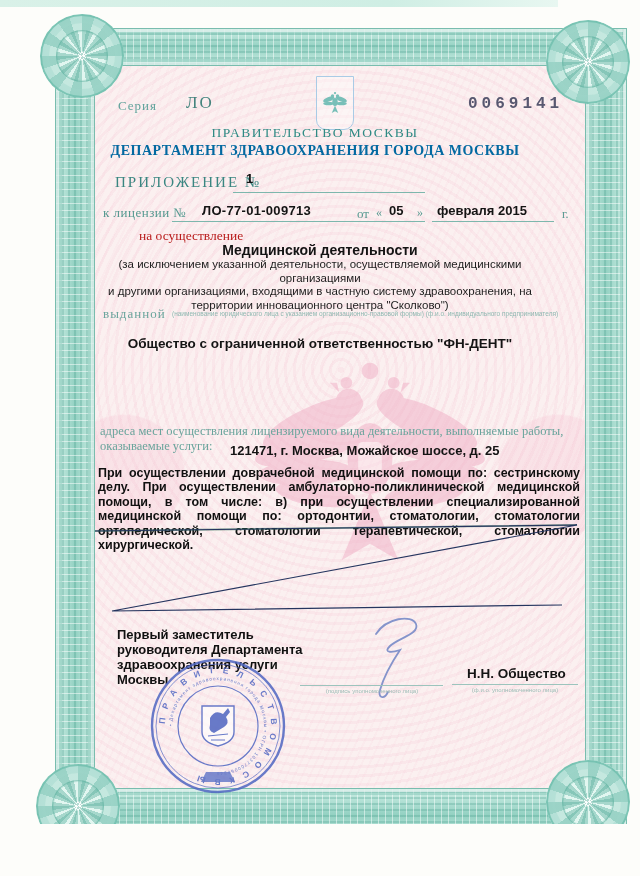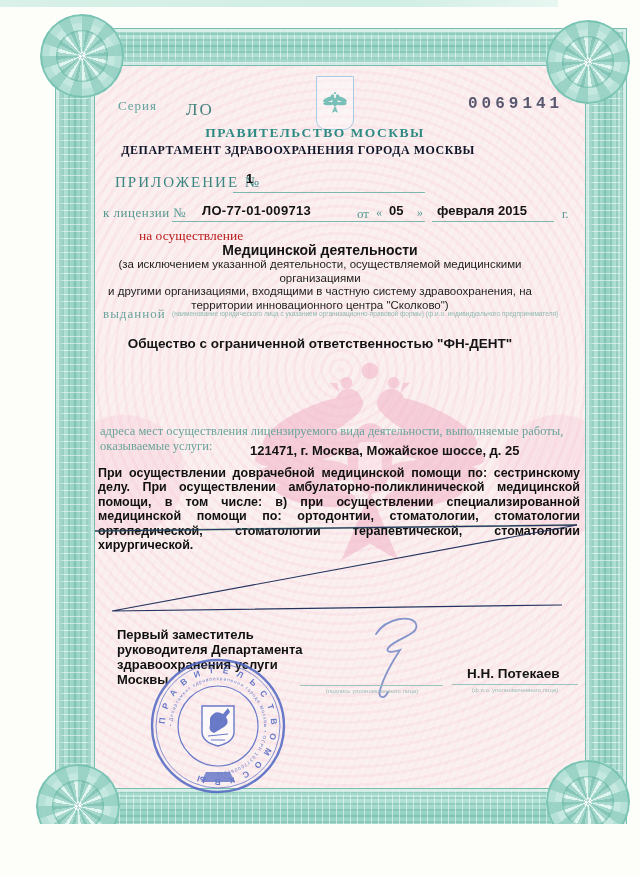--- a/index.html
+++ b/index.html
@@ -56,47 +56,47 @@
     background: repeating-conic-gradient(from 9deg, rgba(96,178,160,.45) 0 18deg, transparent 18deg 36deg);
     border:1px solid rgba(96,178,160,.5); }
 
   
   .teal-serif { font-family:"Liberation Serif","DejaVu Serif",serif; color:#3f8e88; }
   .abs { position:absolute; }
   .filled { color:#141414; font-weight:bold; }
   .rule { position:absolute; height:1px; background:#7db7ad; }
 
   .series-label { left:118px; top:98px; font-size:13px; letter-spacing:1px; color:#62a39c; }
-  .series-value { left:186px; top:93px; font-size:17px; letter-spacing:2px; color:#44837d;margin-top:7px; }
+  .series-value { left:186px; top:93px; font-size:17px; letter-spacing:2px; color:#44837d; }
   .serial-number { left:468px; top:95px; font-family:Liberation Mono, monospace; font-weight:bold;
       font-size:16px; letter-spacing:4px; color:#585870; }
-  .gov-line { left:95px; top:125px; width:440px; text-align:center; font-weight:bold;
+  .gov-line { left:95px; top:125px; width:440px; text-align:center; font-weight:normal;
       font-size:13.5px; letter-spacing:1.5px; color:#2f8a84; }
-  .dept-line { left:58px; top:143px; width:480px; text-align:center; font-weight:bold;
-      font-size:12px; letter-spacing:.5px; color:#0f172a; }
+  .dept-line { left:75px; top:143px; width:480px; text-align:center; font-weight:bold;
+      font-size:14px; letter-spacing:.5px; color:#0369a1; }
   .attach-label { left:115px; top:174px; font-size:15px; letter-spacing:2px; color:#3a8681; }
   .attach-number { left:246px; top:171px; font-size:13px; }
   .license-label { left:103px; top:205px; font-size:13px; letter-spacing:.5px; color:#54988f; }
   .license-value { left:202px; top:203px; font-size:13px; letter-spacing:.3px; }
   .date-from { left:357px; top:206px; font-size:13px; color:#54988f; }
   .date-q1 { left:376px; top:205px; font-size:12px; color:#54988f; }
   .date-day { left:389px; top:203px; font-size:13px; }
   .date-q2 { left:417px; top:205px; font-size:12px; color:#54988f; }
   .date-rest { left:437px; top:203px; font-size:13px; }
   .date-g { left:562px; top:207px; font-size:12px; color:#54988f; }
   .activity-label { left:103px; top:228px; font-size:13.5px; color:#b91c1c;margin-left:36px; }
   .activity-title { left:80px; top:242px; width:480px; text-align:center; font-size:14px; }
   .activity-note { left:80px; top:258px; width:480px; text-align:center; font-size:11.5px;
       line-height:13.5px; color:#1d1d1d; white-space:pre-line; }
   .issued-label { left:103px; top:306px; font-size:13px; color:#6aa49c; letter-spacing:1px; }
   .issued-caption { left:172px; top:310px; width:408px; font-size:6.5px; color:#8fb8b1; }
   .org-name { left:80px; top:336px; width:480px; text-align:center; font-size:13.5px; }
   .address-label { left:100px; top:424px; width:482px; font-size:12.5px; line-height:15px;
       color:#6aa49c; white-space:pre-line; }
-  .address-value { left:230px; top:443px; font-size:13px;margin-left:20px; }
+  .address-value { left:230px; top:443px; font-size:13px; }
   .works-text { left:98px; top:466px; width:482px; font-size:12.5px; font-weight:bold;
       line-height:14.4px; color:#101010; text-align:justify; }
   .signatory-title { left:117px; top:627px; font-size:13px; font-weight:bold; line-height:15px;
       color:#101010; white-space:pre-line; }
   .signatory-name { left:467px; top:666px; font-size:13.5px; }
   .sign-caption1 { left:302px; top:688px; width:140px; text-align:center; font-size:6px; color:#9dbcb6; }
   .sign-caption2 { left:452px; top:687px; width:126px; text-align:center; font-size:6px; color:#9dbcb6; }
   .footer-note { left:150px; top:764px; width:420px; text-align:center; font-size:13px;
       letter-spacing:1px; color:#6fb0a7; opacity:.85; }
   .print-info { left:410px; top:845px; width:220px; text-align:right; font-size:6px; color:#bb90b0; }
@@ -214,21 +214,21 @@
 
   <div class="abs signatory-title">Первый заместитель
 руководителя Департамента
 здравоохранения услуги
 Москвы</div>
 
   <svg class="abs signature-svg" viewBox="0 0 130 100">
     <path d="M48,22 C58,6 84,2 88,12 C92,22 70,26 62,34 C54,42 66,40 72,38 C64,50 56,64 52,78 C50,86 56,88 60,80" fill="none" stroke="#8594cb" stroke-width="1.8" stroke-linecap="round"></path>
   </svg>
 
-  <div class="abs filled signatory-name">Н.Н. Потекаев</div>
+  <div class="abs filled signatory-name">Н.Н. Общество</div>
   <div class="rule" style="left:300px; top:685px; width:143px; background:#9cc4bd;"></div>
   <div class="rule" style="left:452px; top:684px; width:126px; background:#9cc4bd;"></div>
   <div class="abs sign-caption1">(подпись уполномоченного лица)</div>
   <div class="abs sign-caption2">(ф.и.о. уполномоченного лица)</div>
 
   <svg class="abs stamp" viewBox="0 0 140 140">
     <defs>
       <path id="stampOuter" d="M70,70 m-53,0 a53,53 0 1,1 106,0 a53,53 0 1,1 -106,0"></path>
       <path id="stampInner" d="M70,70 m-46,0 a46,46 0 1,1 92,0 a46,46 0 1,1 -92,0"></path>
     </defs>

